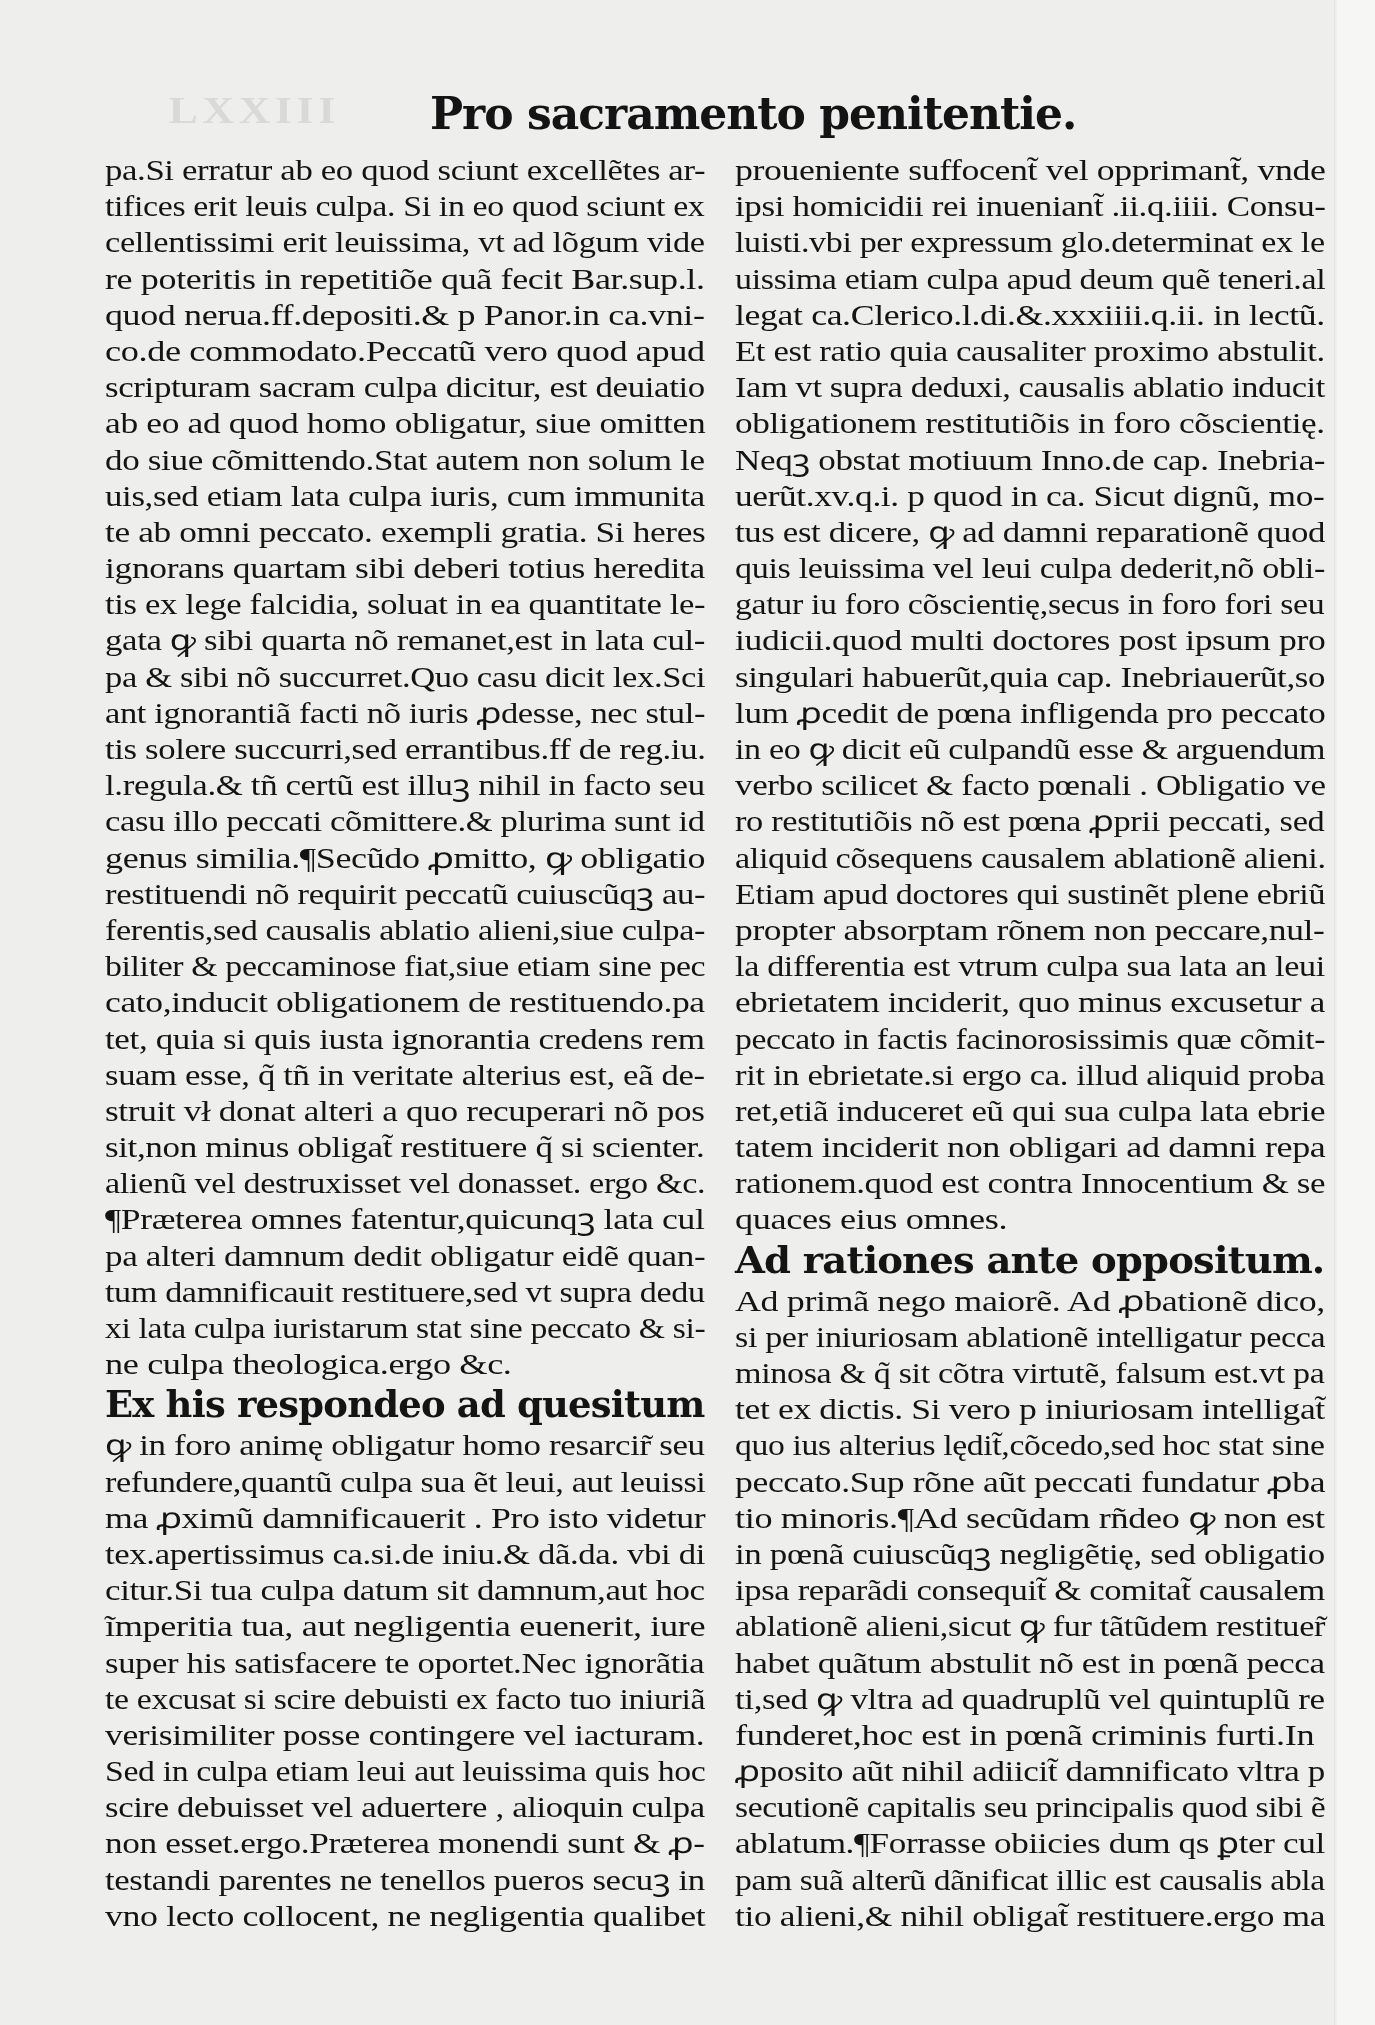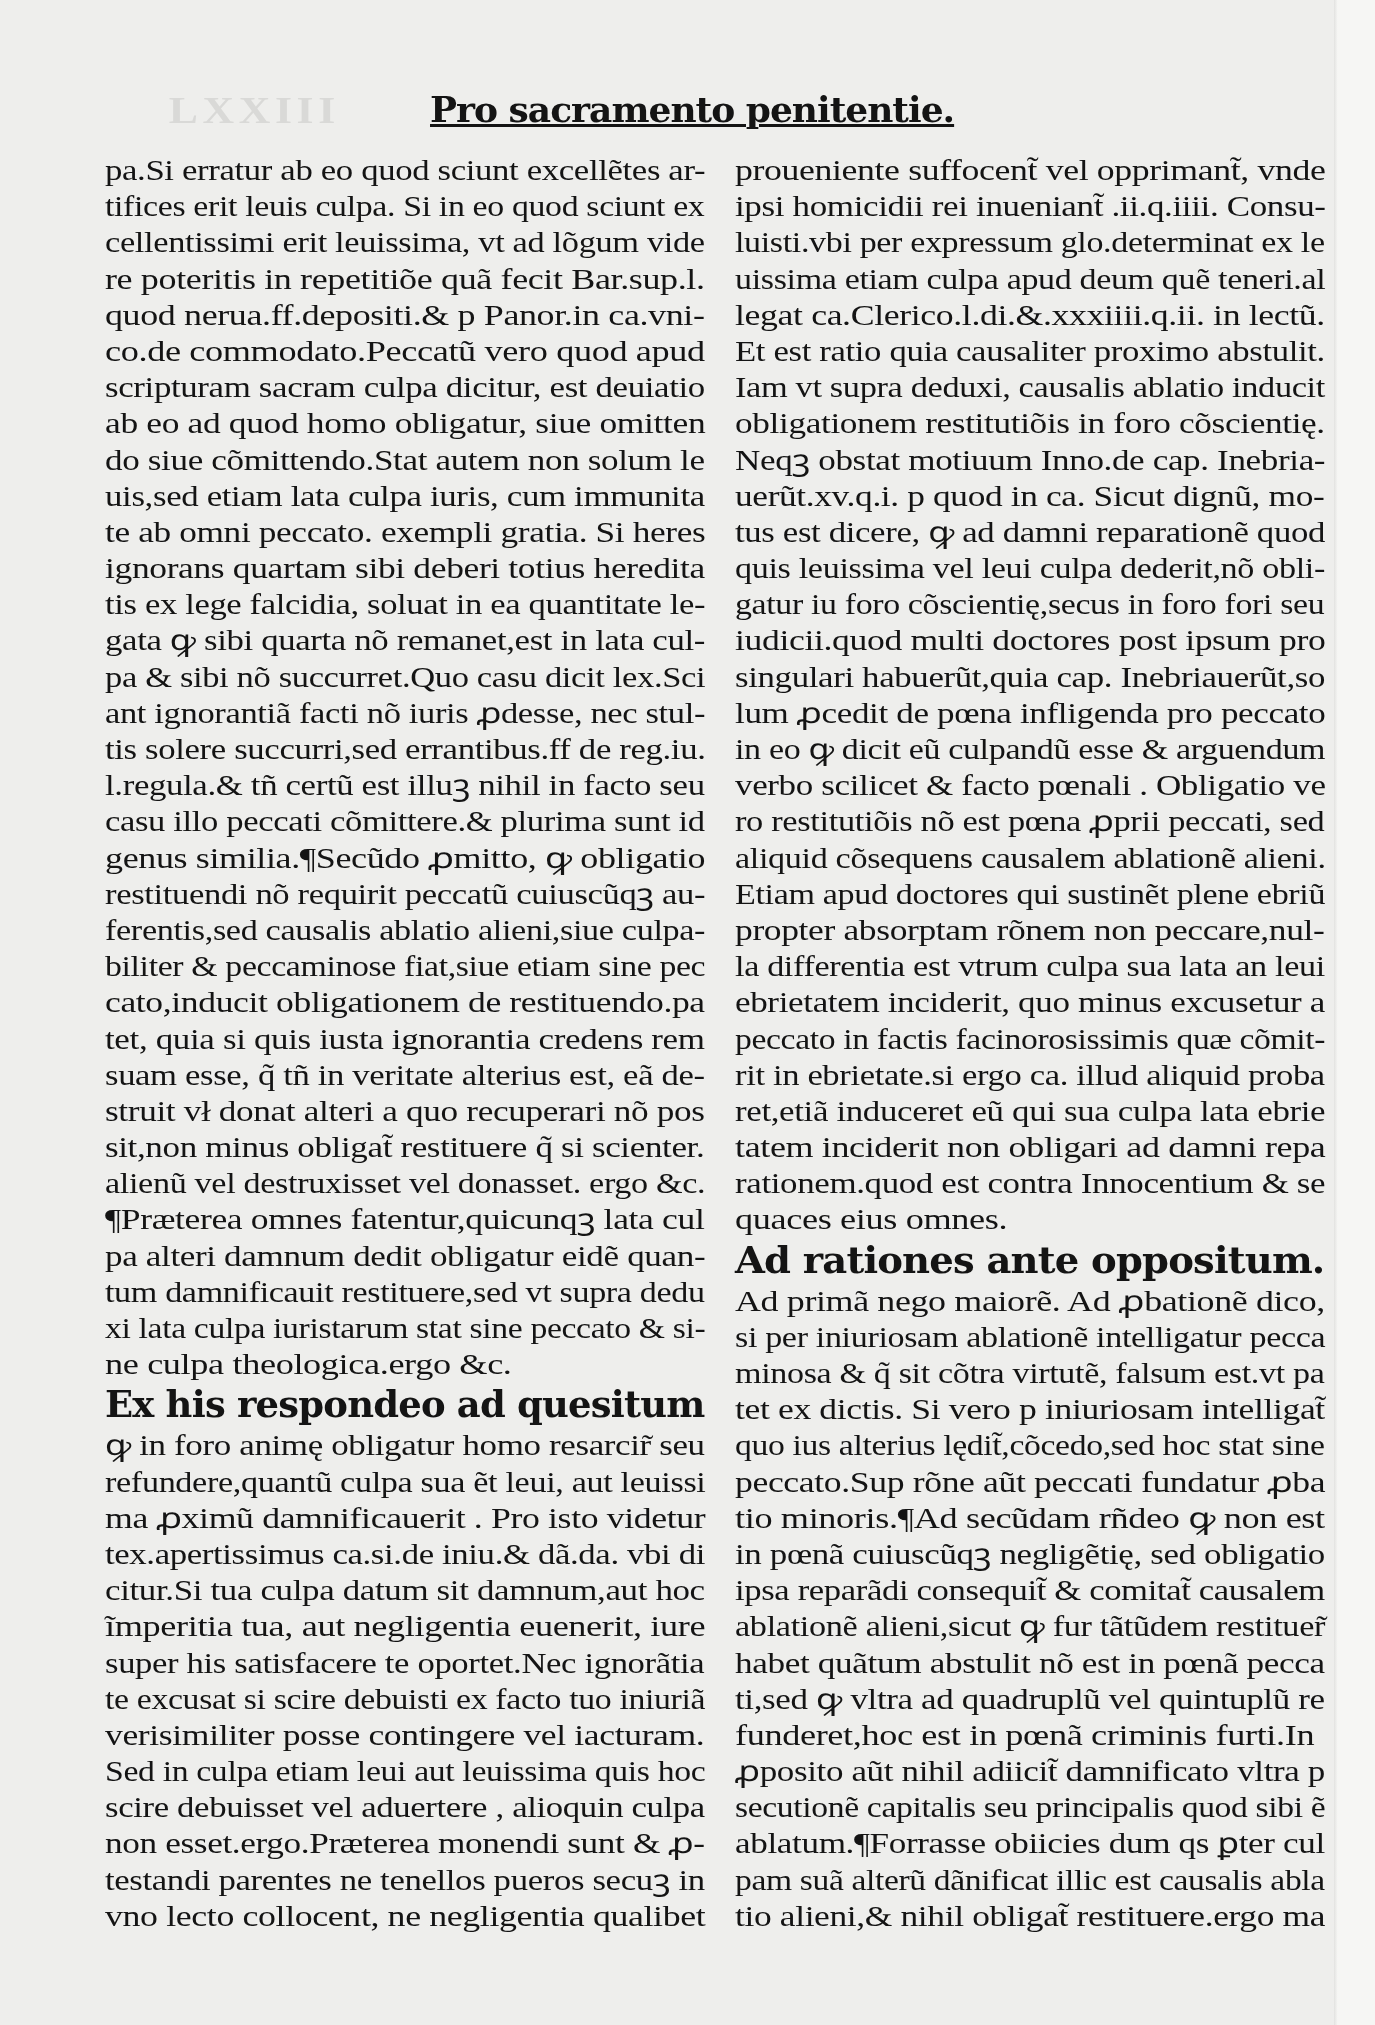--- a/index.html
+++ b/index.html
@@ -17,22 +17,22 @@
     content: ""; position: absolute; right: 0; top: 0; width: 4px; height: 100%;
     background: linear-gradient(to right, #e2e2e0, #f8f8f6);
   }
   .bleed {
     position: absolute; left: 180px; top: 88px;
     font-size: 38px; letter-spacing: 4px; color: #d9d9d7; font-weight: bold;
     transform: scaleX(1.15);
   }
   .running-head {
     position: absolute; left: 430px; top: 88px; width: 560px;
-    font-size: 36px; font-weight: bold; letter-spacing: -1px;
-    font-family: "DejaVu Serif", serif; white-space: nowrap; text-decoration: underline;
+    font-size: 44px; font-weight: bold; letter-spacing: -1px;
+    font-family: "DejaVu Serif", serif; white-space: nowrap;
   }
   .col {
     position: absolute; top: 152px;
     font-size: 29px; line-height: 36.2px;
     letter-spacing: -0.3px;
   }
   .col.left { left: 105px; width: 600px; }
   .col.right { left: 735px; width: 590px; }
   .line { white-space: nowrap; overflow: visible; height: 36.2px; text-align: justify; }
   .heading {

